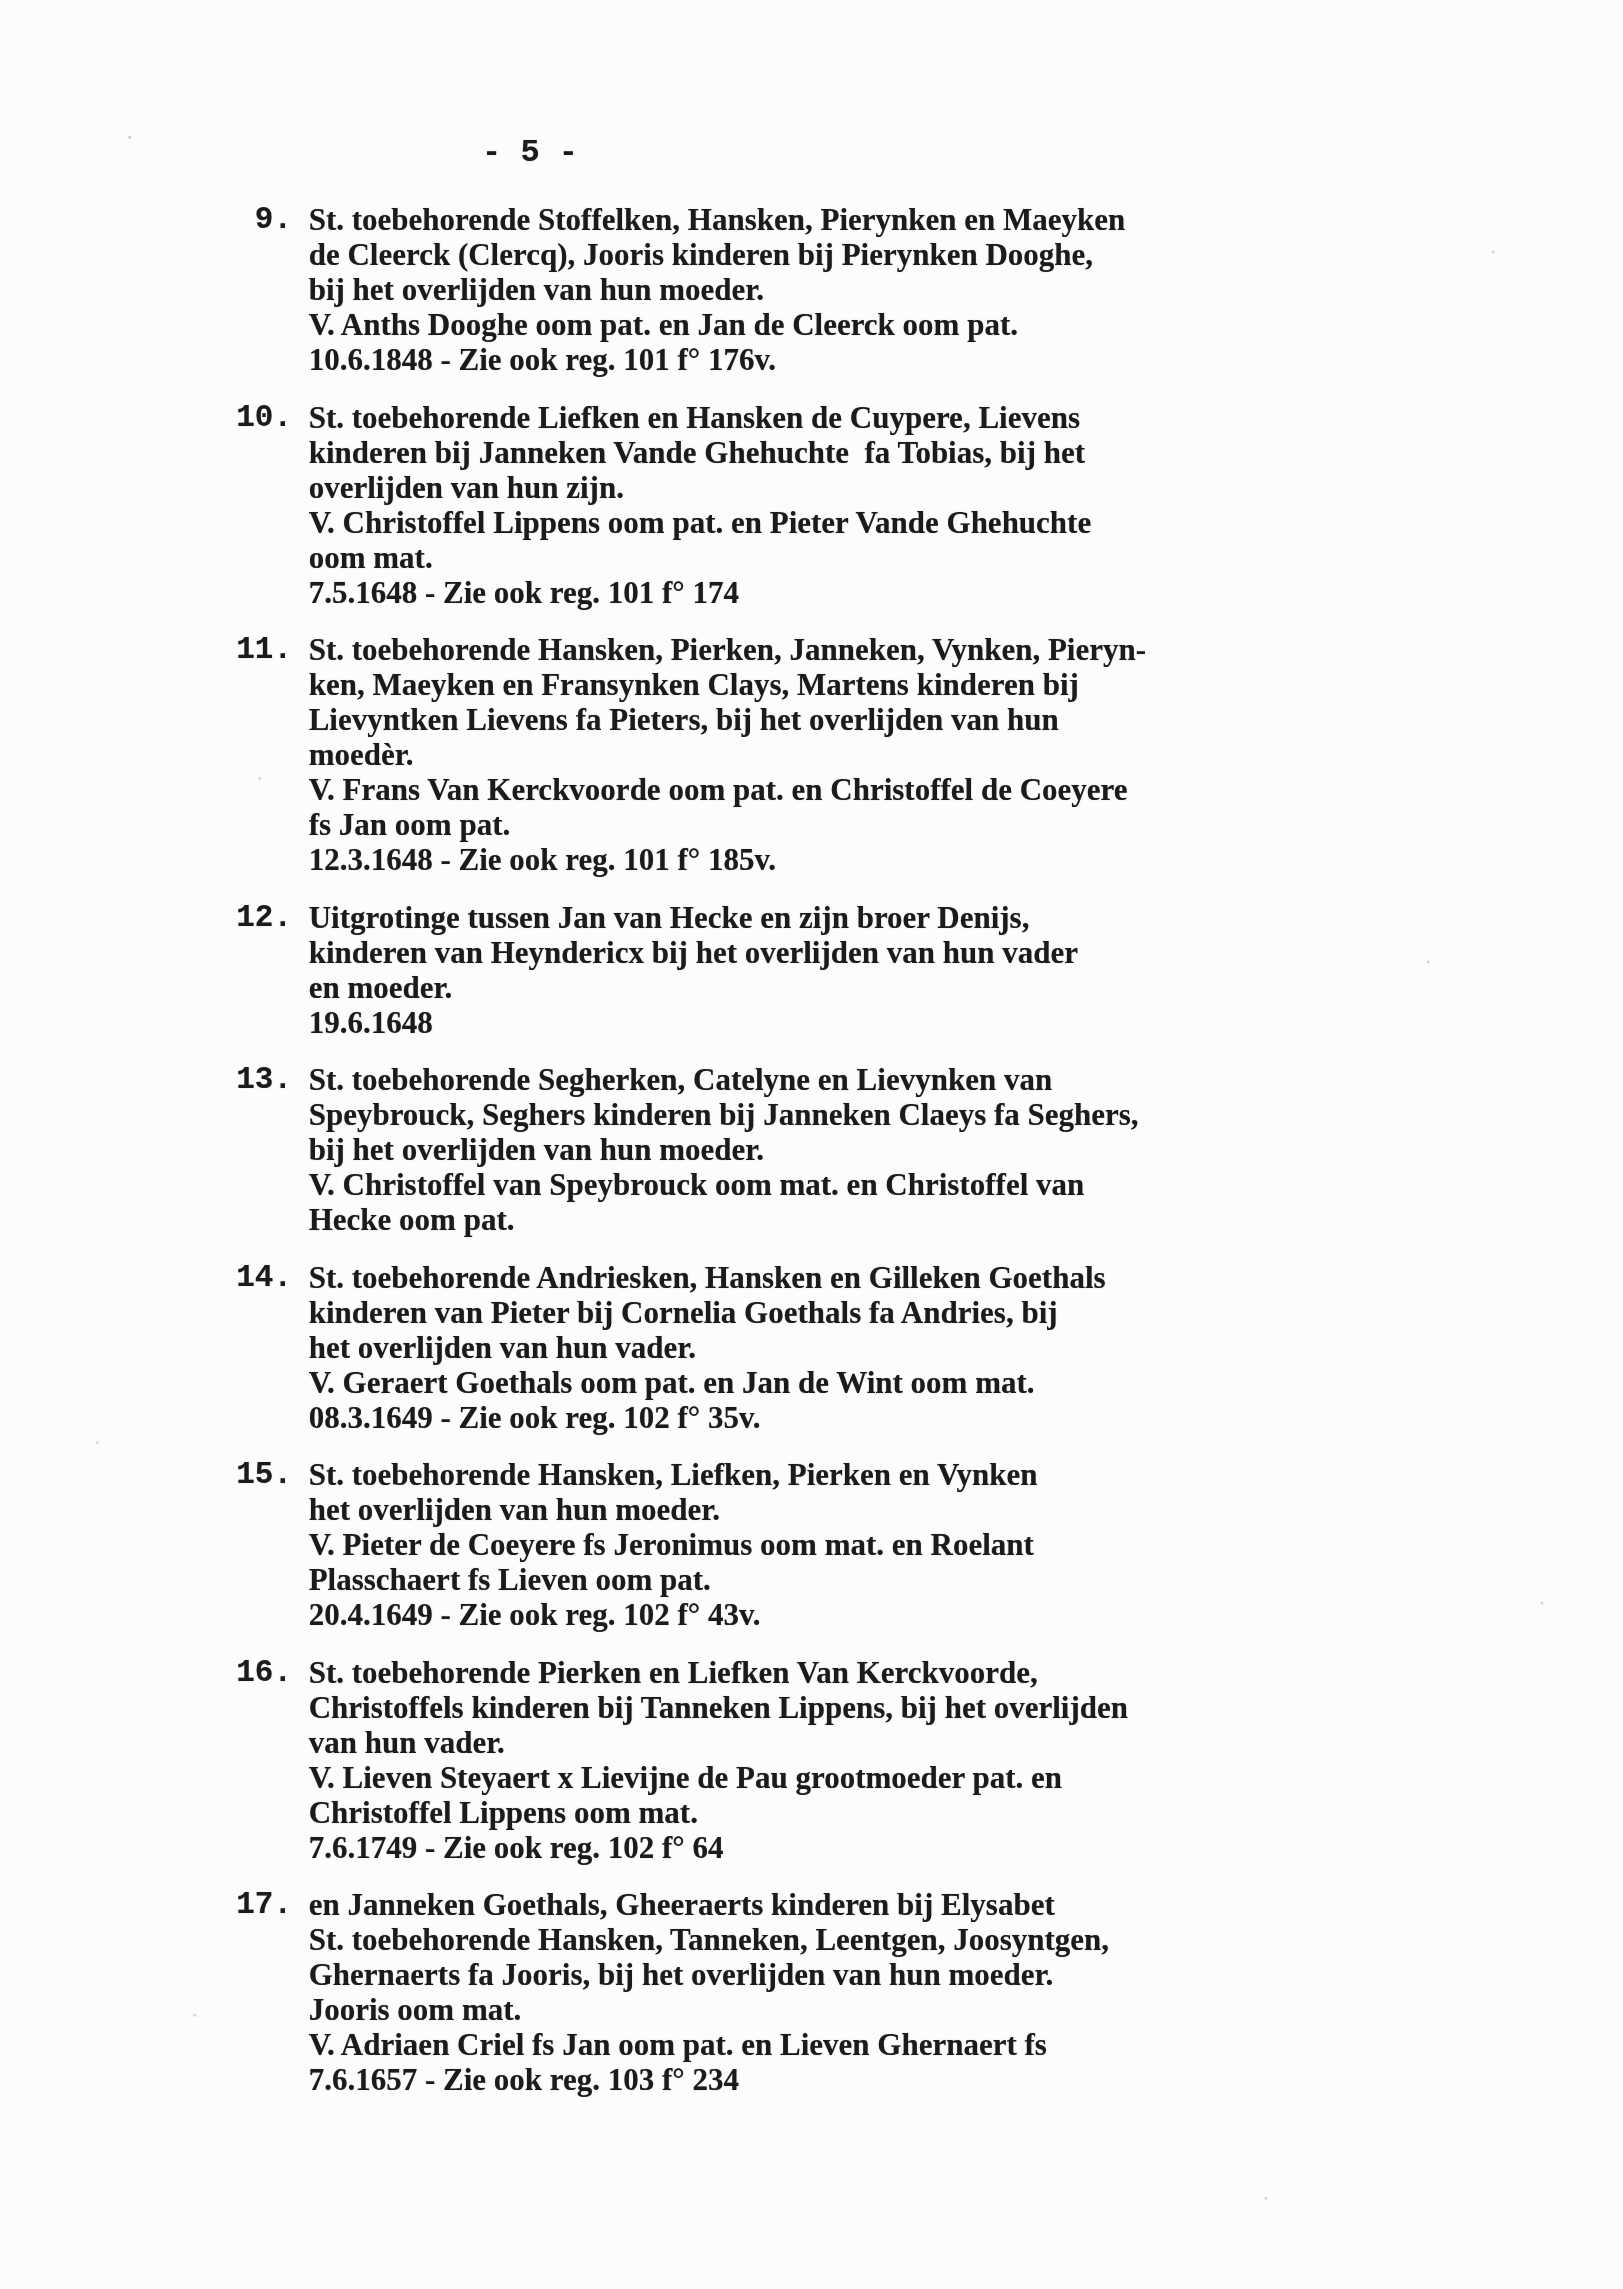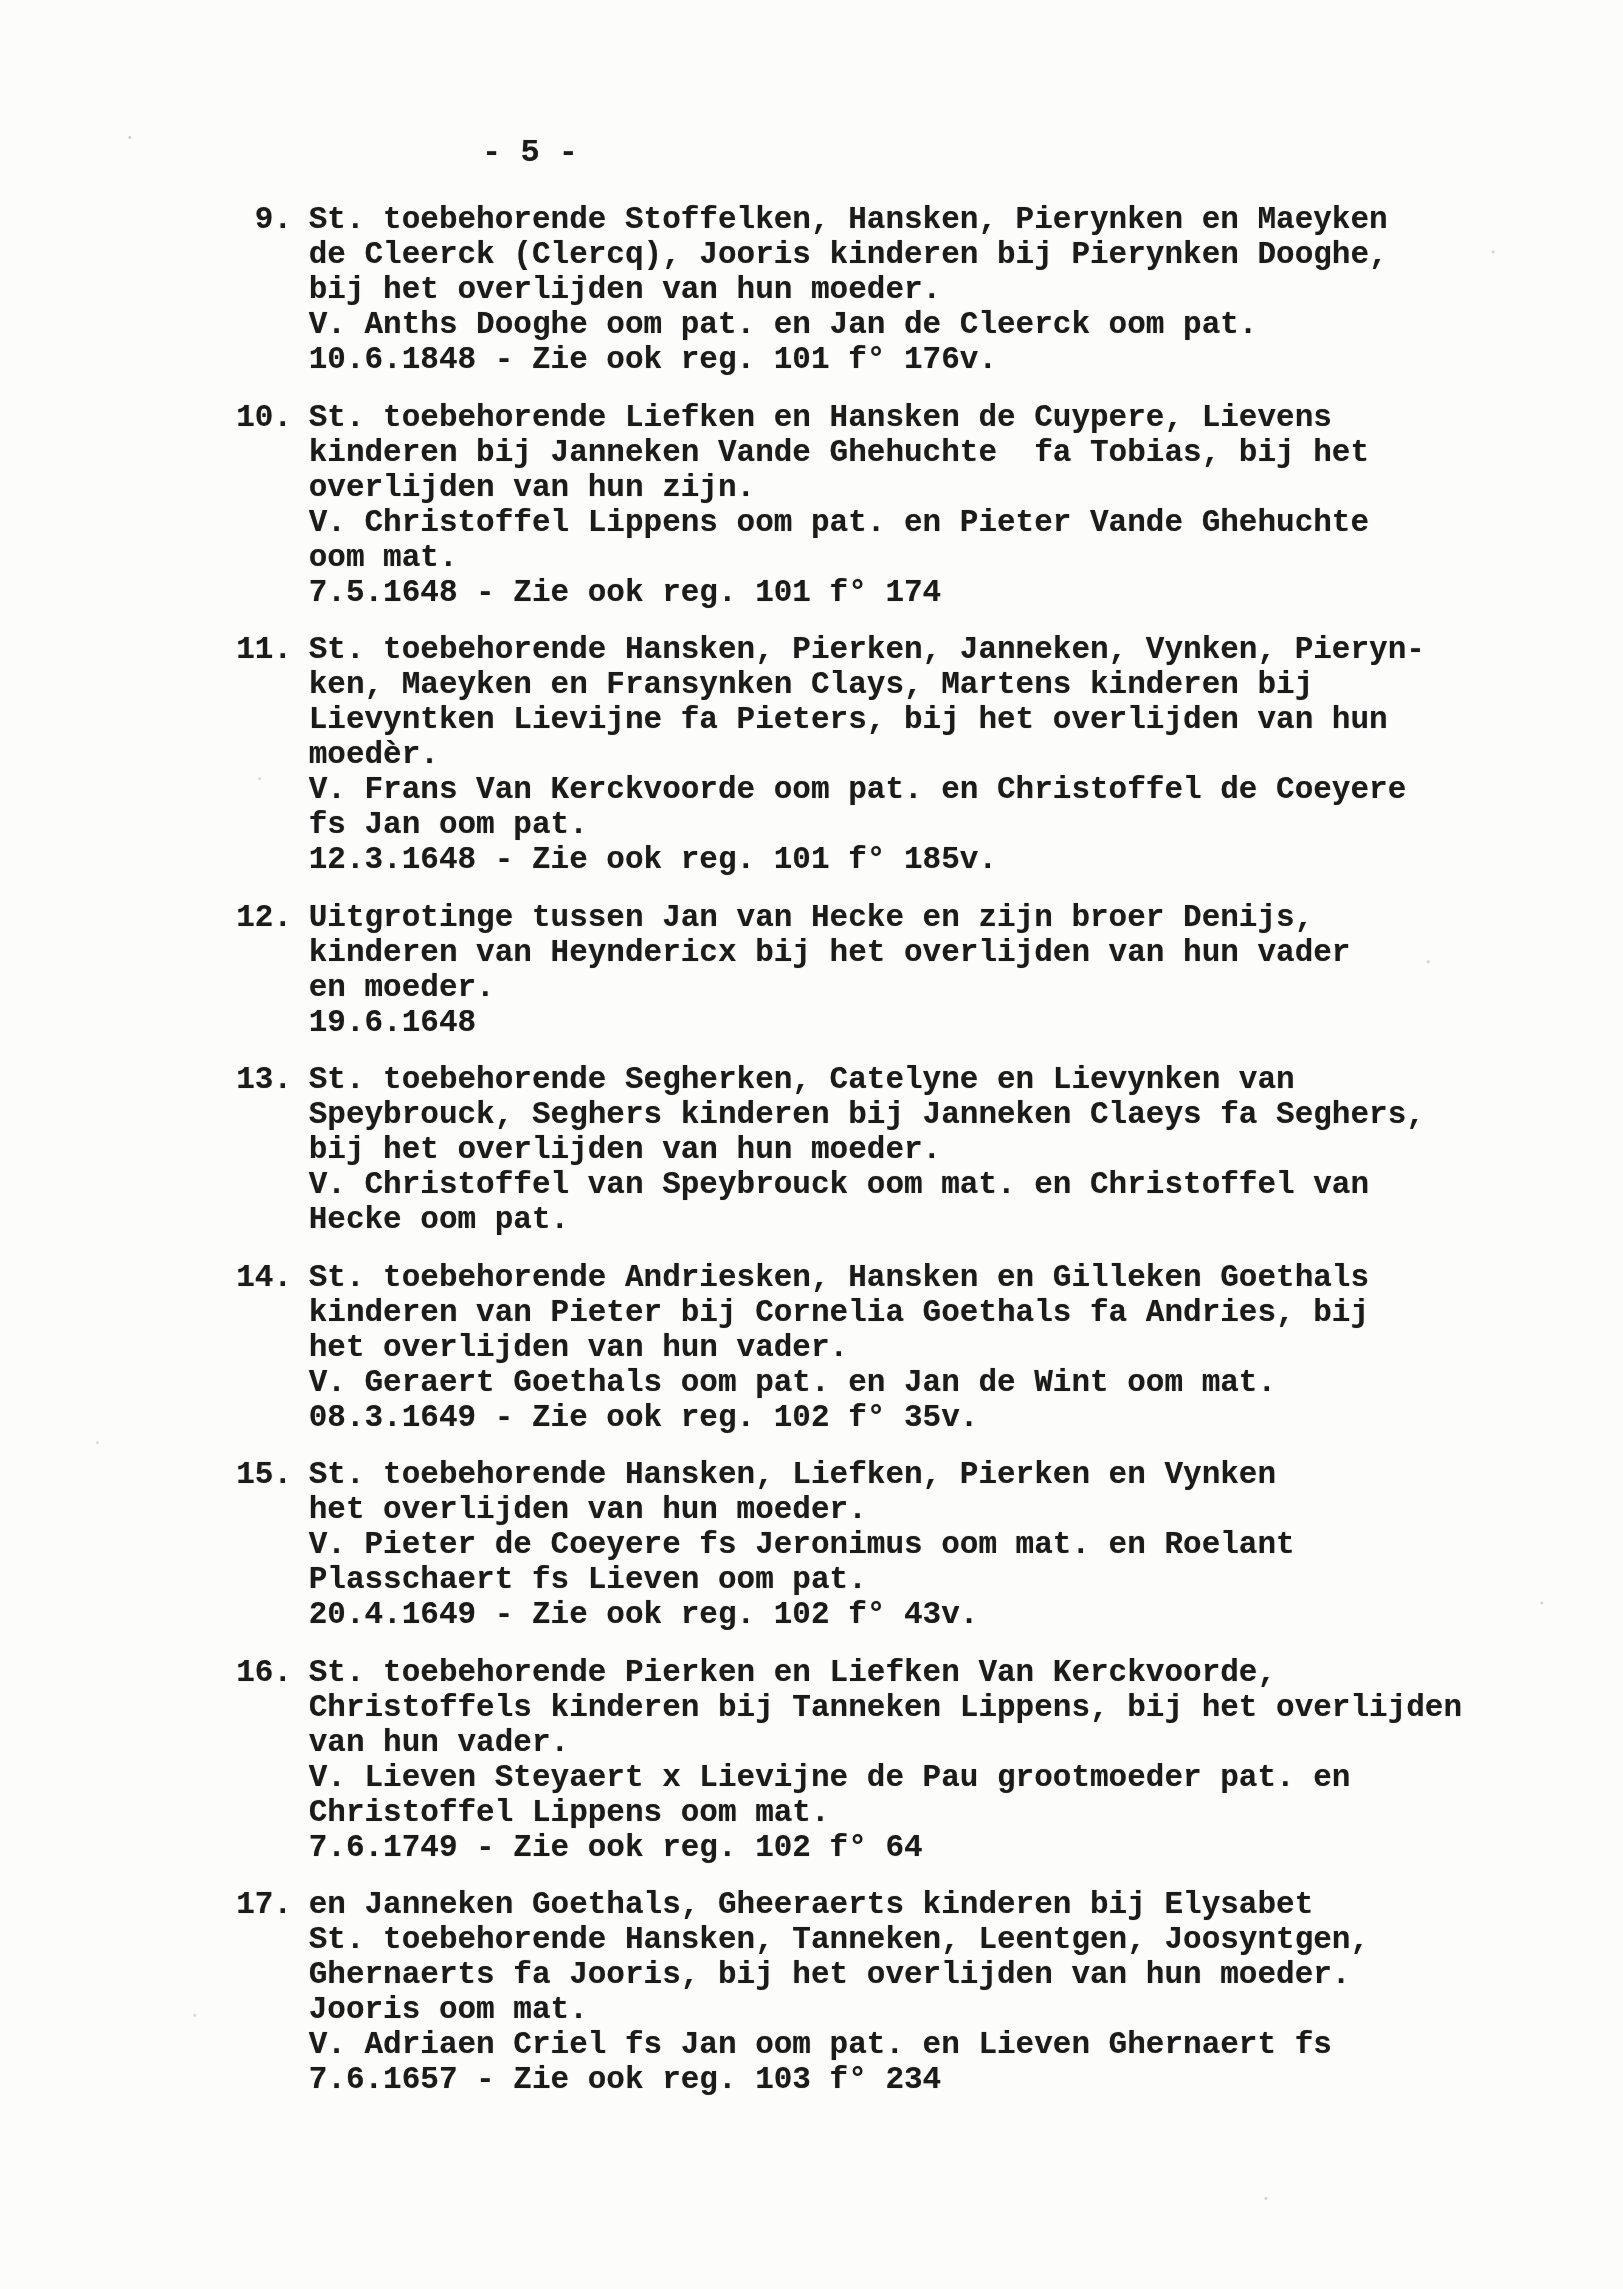--- a/index.html
+++ b/index.html
@@ -61,20 +61,21 @@
     text-align: right;
     margin-right: 16.7px;
     font-size: 31px;
     line-height: 35px;
     white-space: pre;
     text-shadow: 0 0 1px rgba(25,25,25,.45);
   }
   .entry-lines {
     flex: 1 1 auto;
     min-width: 0;
+    font-family: Liberation Serif, serif;
   }
   .line {
     font-size: 31px;
     line-height: 35px;
     white-space: pre;
     text-shadow: 0 0 1px rgba(25,25,25,.45);
   }
 </style>
 </head>
 <body>
@@ -103,21 +104,21 @@
           <div class="line">oom mat.</div>
           <div class="line">7.5.1648 - Zie ook reg. 101 f° 174</div>
         </div>
   </div>
 
   <div class="entry">
     <div class="entry-number">11.</div>
     <div class="entry-lines">
           <div class="line">St. toebehorende Hansken, Pierken, Janneken, Vynken, Pieryn-</div>
           <div class="line">ken, Maeyken en Fransynken Clays, Martens kinderen bij</div>
-          <div class="line">Lievyntken Lievijne fa Pieters, bij het overlijden van hun</div>
+          <div class="line">Lievyntken Lievens fa Pieters, bij het overlijden van hun</div>
           <div class="line">moedèr.</div>
           <div class="line">V. Frans Van Kerckvoorde oom pat. en Christoffel de Coeyere</div>
           <div class="line">fs Jan oom pat.</div>
           <div class="line">12.3.1648 - Zie ook reg. 101 f° 185v.</div>
         </div>
   </div>
 
   <div class="entry">
     <div class="entry-number">12.</div>
     <div class="entry-lines">

